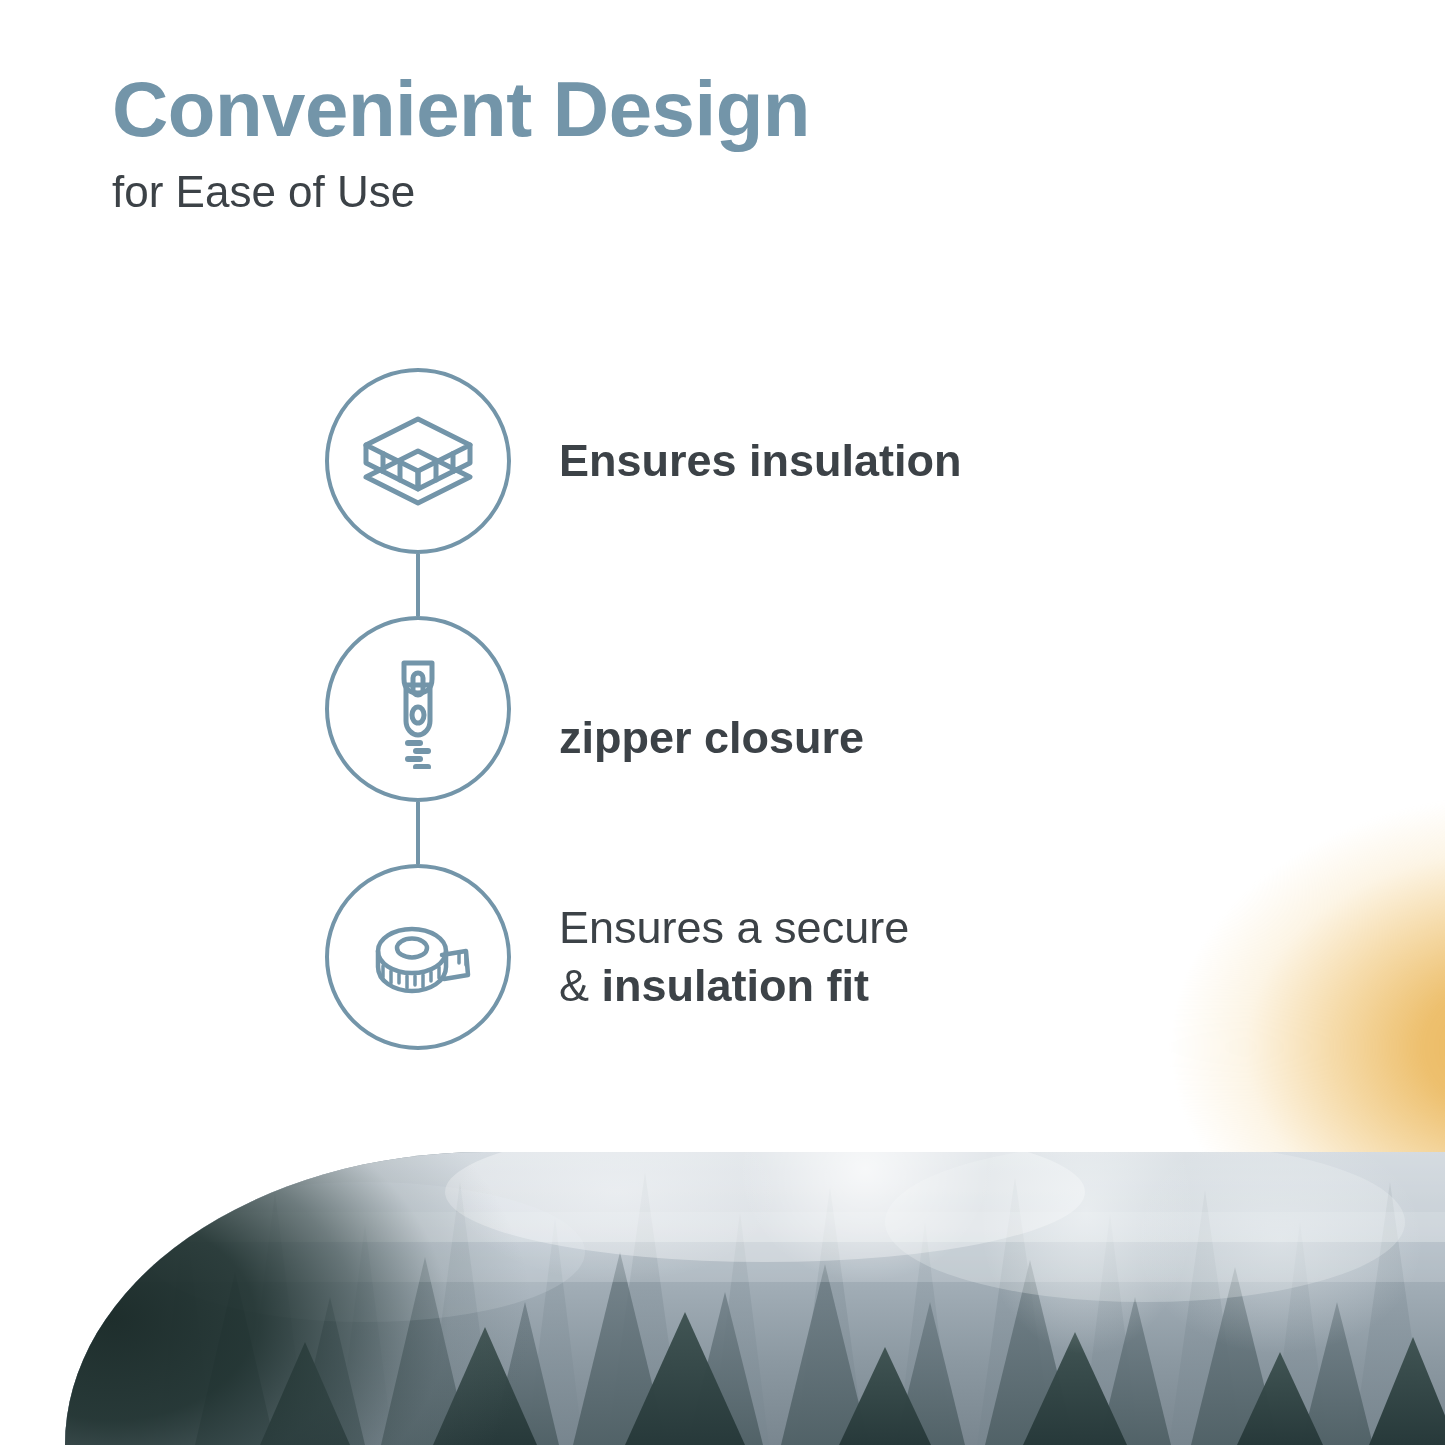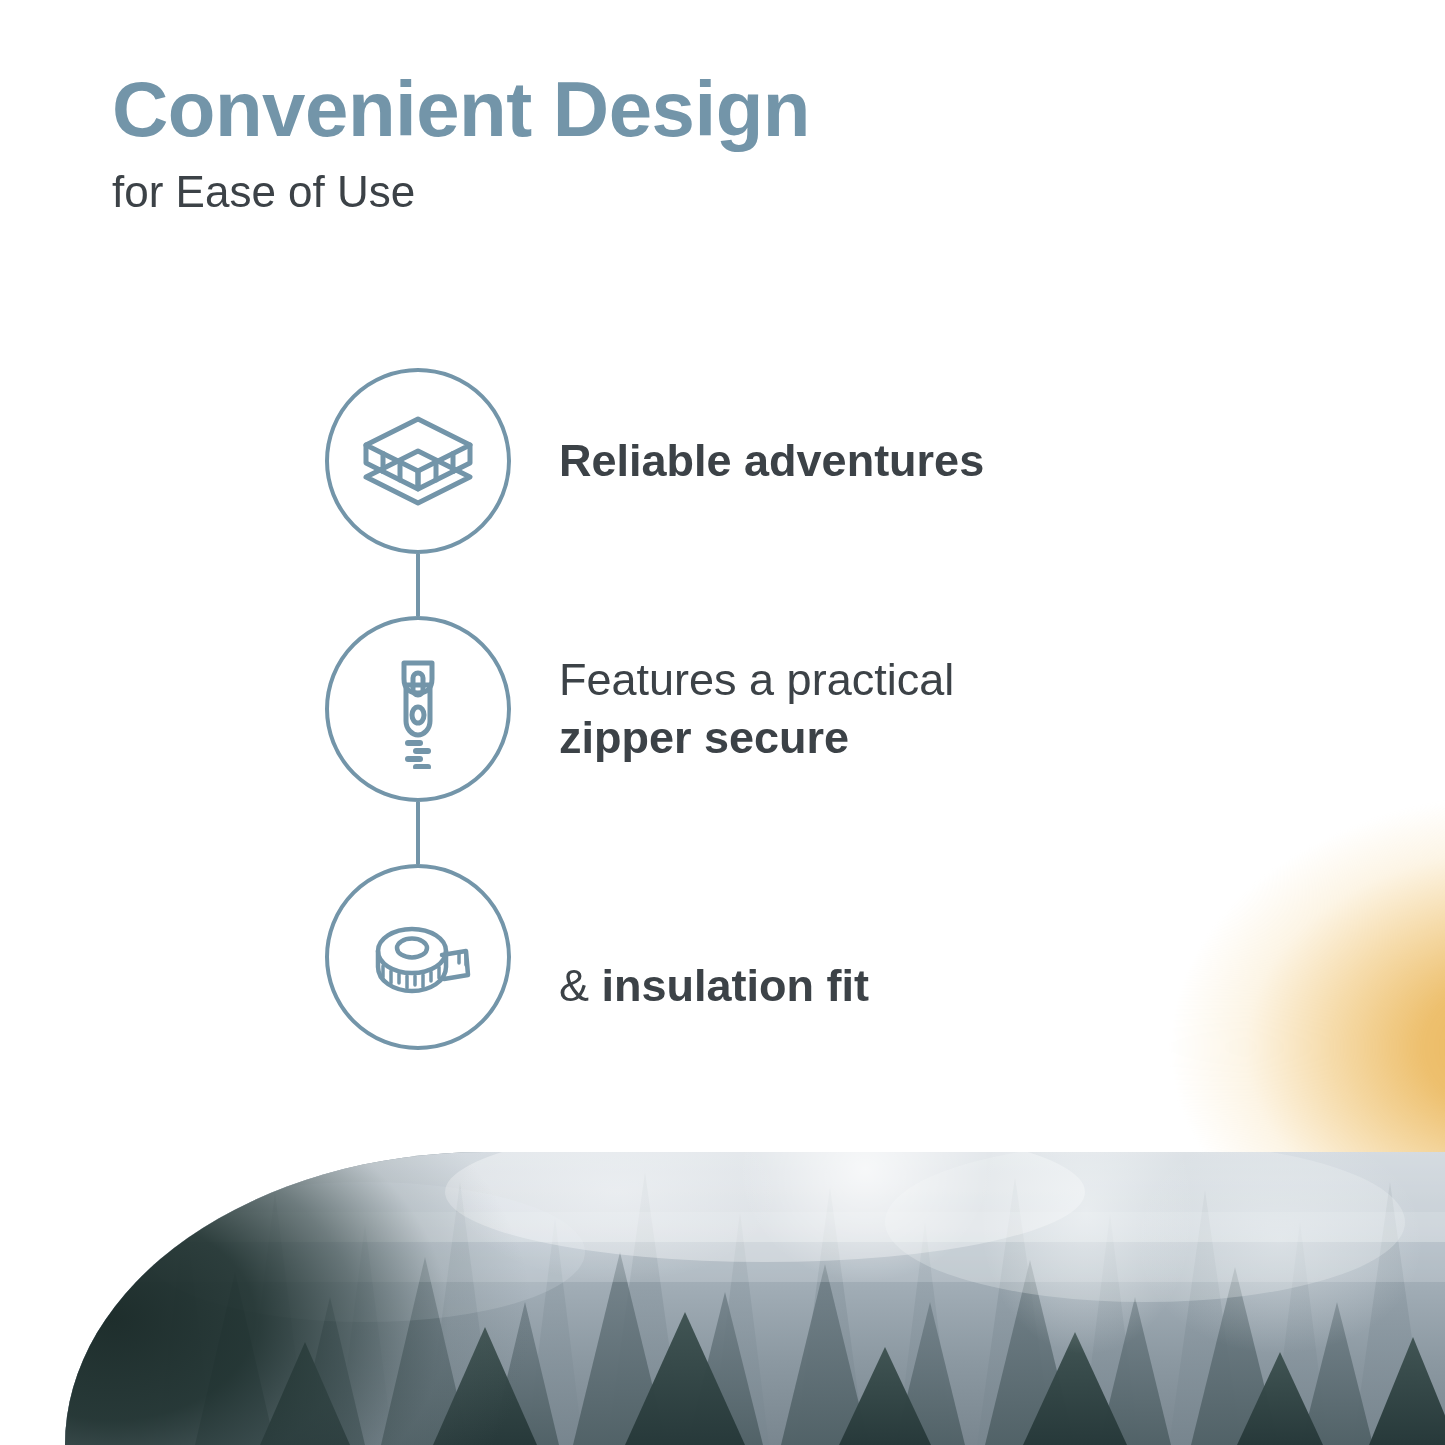--- a/index.html
+++ b/index.html
@@ -185,21 +185,21 @@
 
           <line x1="25" y1="52.5" x2="25" y2="70.5"></line>
           <line x1="42" y1="61" x2="42" y2="79"></line>
 
           <line x1="95" y1="52.5" x2="95" y2="70.5"></line>
           <line x1="78" y1="61" x2="78" y2="79"></line>
         </svg>
       </div>
       <div class="connector"></div>
       <div class="feature-text">
-        <span class="b">Reliable adventures</span><br>
+        <span class="b">Ensures insulation</span><br>
       </div>
     </div>
 
     <div class="feature-row">
       <div class="icon-circle">
         <svg width="120" height="120" viewBox="0 0 120 120" fill="none" stroke="#7395a9" stroke-width="5" stroke-linejoin="round" stroke-linecap="round">
 
           <path d="M46,14 L74,14 L74,30 C74,40 68,44 60,44 C52,44 46,40 46,30 Z"></path>
 
           <path d="M48,36 L72,36 L72,72 C72,80 66,86 60,86 C54,86 48,80 48,72 Z"></path>
@@ -209,22 +209,22 @@
           <ellipse cx="60" cy="66" rx="6" ry="8"></ellipse>
 
           <line x1="50" y1="94" x2="62" y2="94" stroke-width="6"></line>
           <line x1="58" y1="102" x2="70" y2="102" stroke-width="6"></line>
           <line x1="50" y1="110" x2="62" y2="110" stroke-width="6"></line>
           <line x1="58" y1="118" x2="70" y2="118" stroke-width="6"></line>
         </svg>
       </div>
       <div class="connector"></div>
       <div class="feature-text">
-        <span class="r">Features a practical</span><br>
-        <span class="b">zipper secure</span>
+        <br>
+        <span class="b">zipper closure</span>
       </div>
     </div>
 
     <div class="feature-row">
       <div class="icon-circle">
         <svg width="128" height="128" viewBox="0 0 128 128" fill="none" stroke="#7395a9" stroke-width="4.5" stroke-linejoin="round" stroke-linecap="round">
 
           <path d="M88,62 L112,58 L114,82 L90,86"></path>
           <line x1="105" y1="59.5" x2="105" y2="70" stroke-width="3.5"></line>
           <line x1="112" y1="58.5" x2="112" y2="72" stroke-width="3.5"></line>
@@ -239,21 +239,21 @@
           <line x1="37" y1="78" x2="37" y2="90" stroke-width="3.5"></line>
           <line x1="45" y1="81" x2="45" y2="90" stroke-width="3.5"></line>
           <line x1="53" y1="83" x2="53" y2="95" stroke-width="3.5"></line>
           <line x1="61" y1="83" x2="61" y2="92" stroke-width="3.5"></line>
           <line x1="69" y1="82" x2="69" y2="94" stroke-width="3.5"></line>
           <line x1="77" y1="79" x2="77" y2="88" stroke-width="3.5"></line>
           <line x1="85" y1="74" x2="85" y2="85" stroke-width="3.5"></line>
         </svg>
       </div>
       <div class="feature-text">
-        <br>
+        <span class="r">Ensures a secure</span><br>
         <span class="r">&amp; </span><span class="b">insulation fit</span>
       </div>
     </div>
 
   </div>
 
   <div class="forest">
     <div class="forest-sky"></div>
     <svg class="trees" viewBox="0 0 1380 293" preserveAspectRatio="none">
       <defs>

